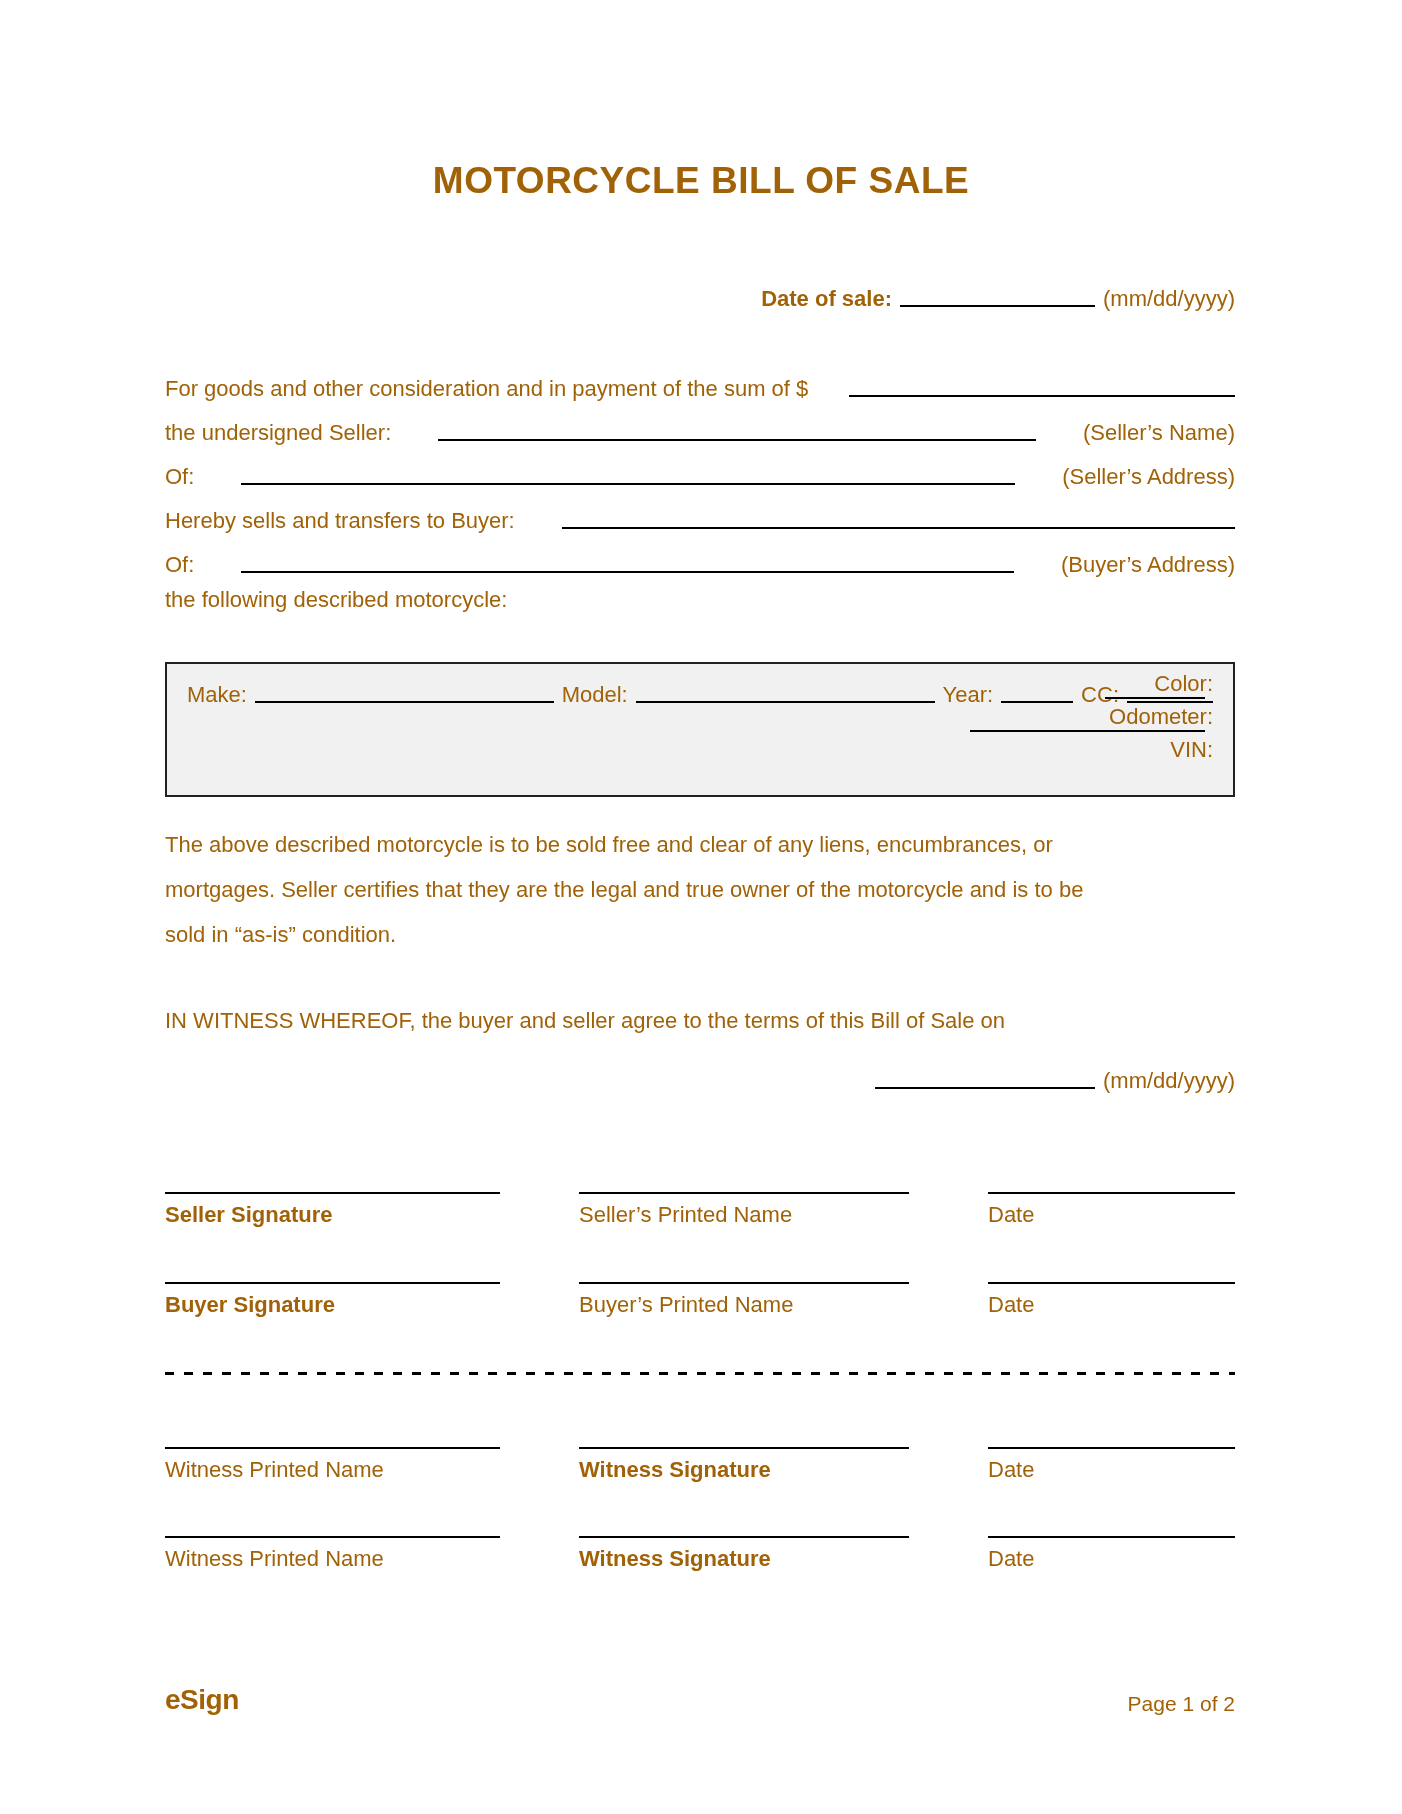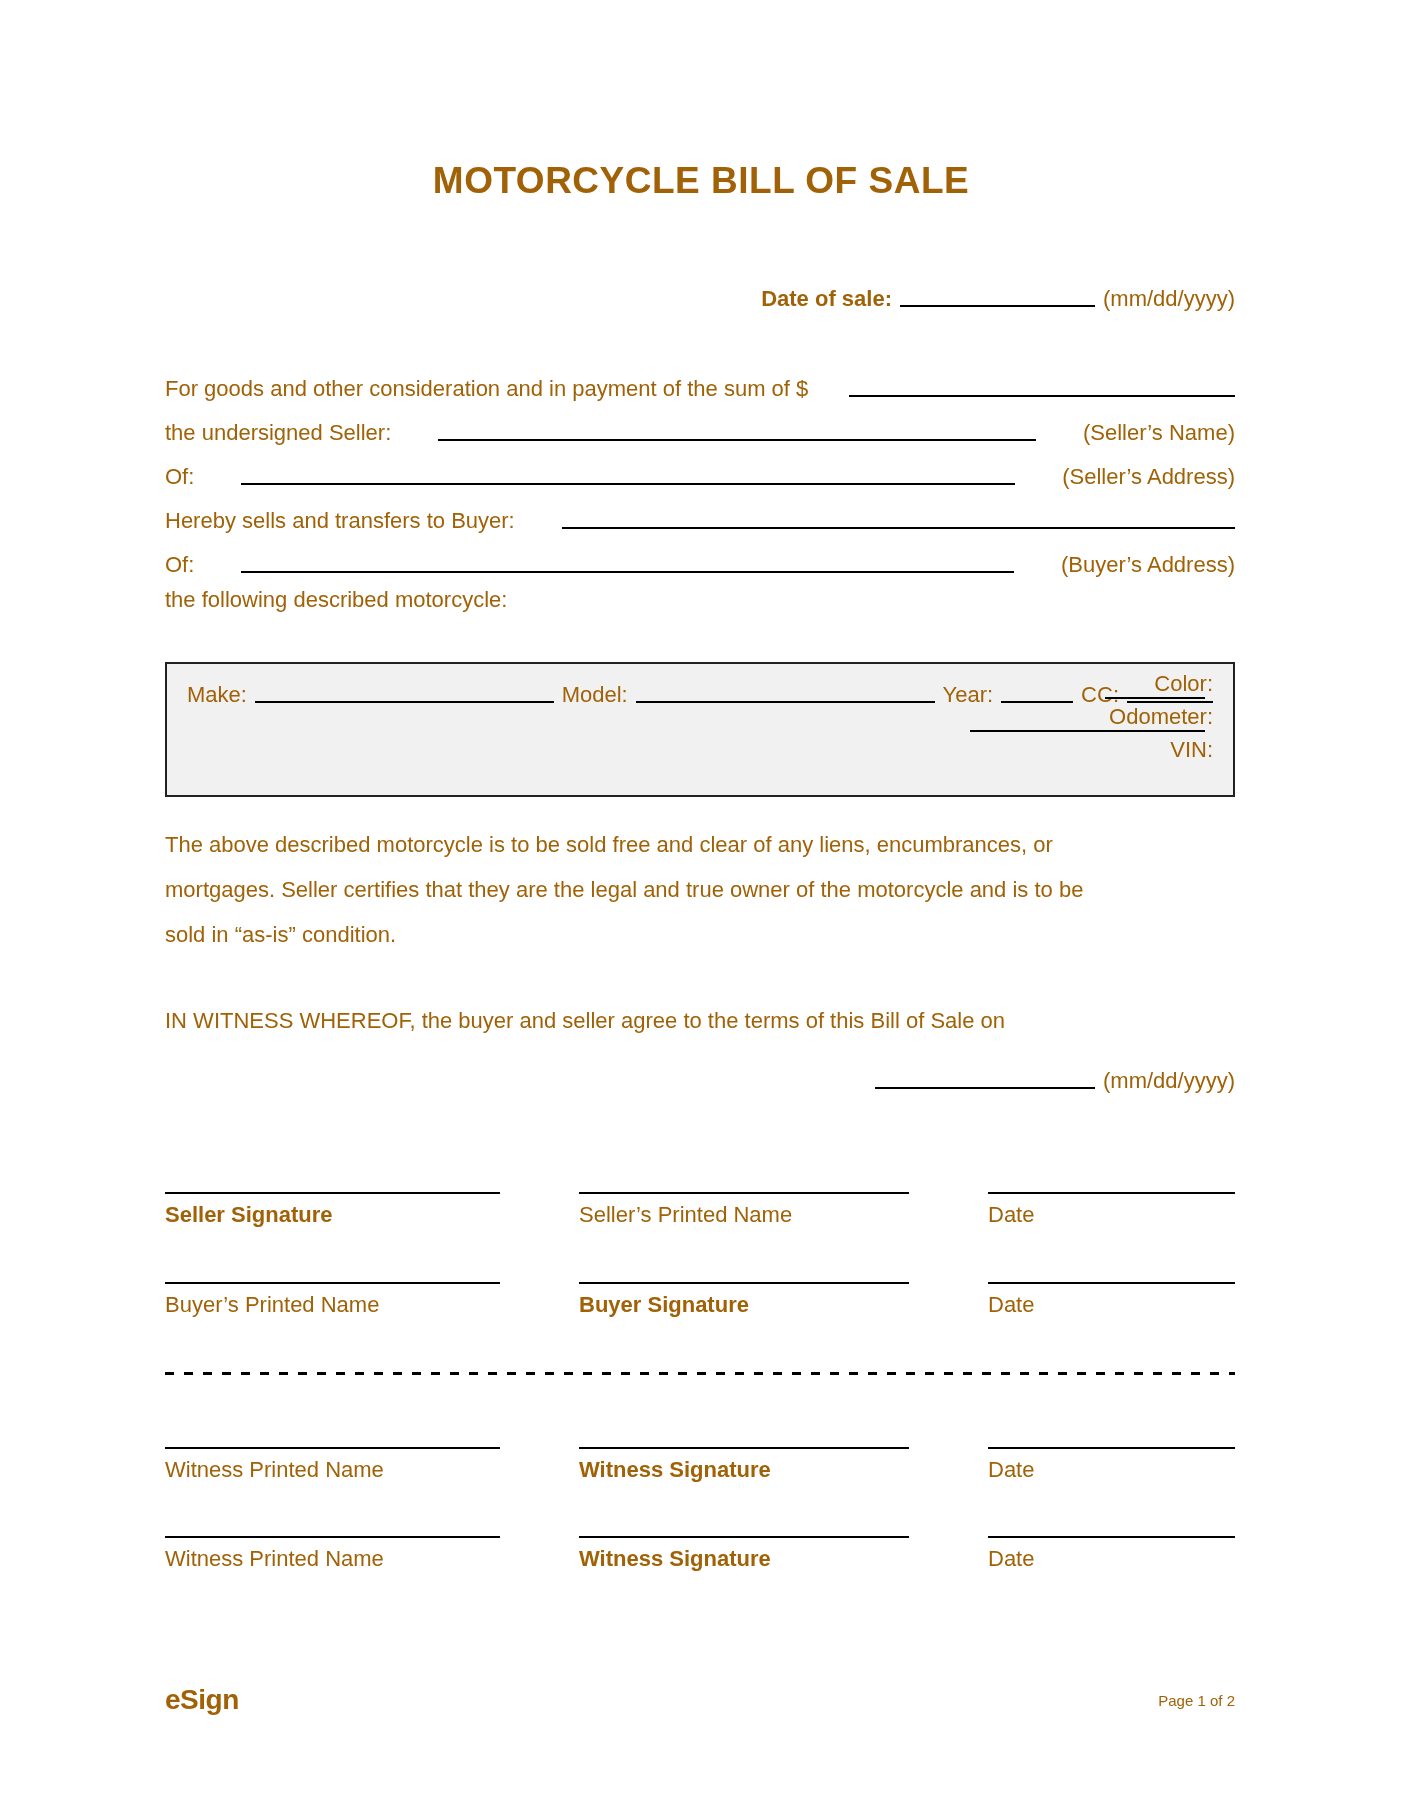--- a/index.html
+++ b/index.html
@@ -82,21 +82,21 @@
     background:repeating-linear-gradient(90deg,#000 0 9px,transparent 9px 19px);
   }
 
   .brand {
     position:absolute; left:165px; top:1684px;
     font-size:28px; font-weight:bold;
     letter-spacing:-0.5px;
   }
   .page-num {
     position:absolute; right:167px; top:1692px;
-    font-size:15px;
+    font-size:21px;
   }
 </style>
 </head>
 <body>
 
 <div class="page">
 
   <div class="title">MOTORCYCLE BILL OF SALE</div>
 
   <div class="abs frow date-row">
@@ -178,25 +178,25 @@
     </div>
     <div class="sig-cell">
       <div class="sig-line"></div>
       <div class="sig-label">Date</div>
     </div>
   </div>
 
   <div class="abs sig-grid sig-row-b">
     <div class="sig-cell">
       <div class="sig-line"></div>
+      <div class="sig-label bold">Buyer Signature</div>
+    </div>
+    <div class="sig-cell">
+      <div class="sig-line"></div>
       <div class="sig-label">Buyer’s Printed Name</div>
-    </div>
-    <div class="sig-cell">
-      <div class="sig-line"></div>
-      <div class="sig-label bold">Buyer Signature</div>
     </div>
     <div class="sig-cell">
       <div class="sig-line"></div>
       <div class="sig-label">Date</div>
     </div>
   </div>
 
   <div class="abs divider"></div>
 
   <div class="abs sig-grid sig-row-c">

